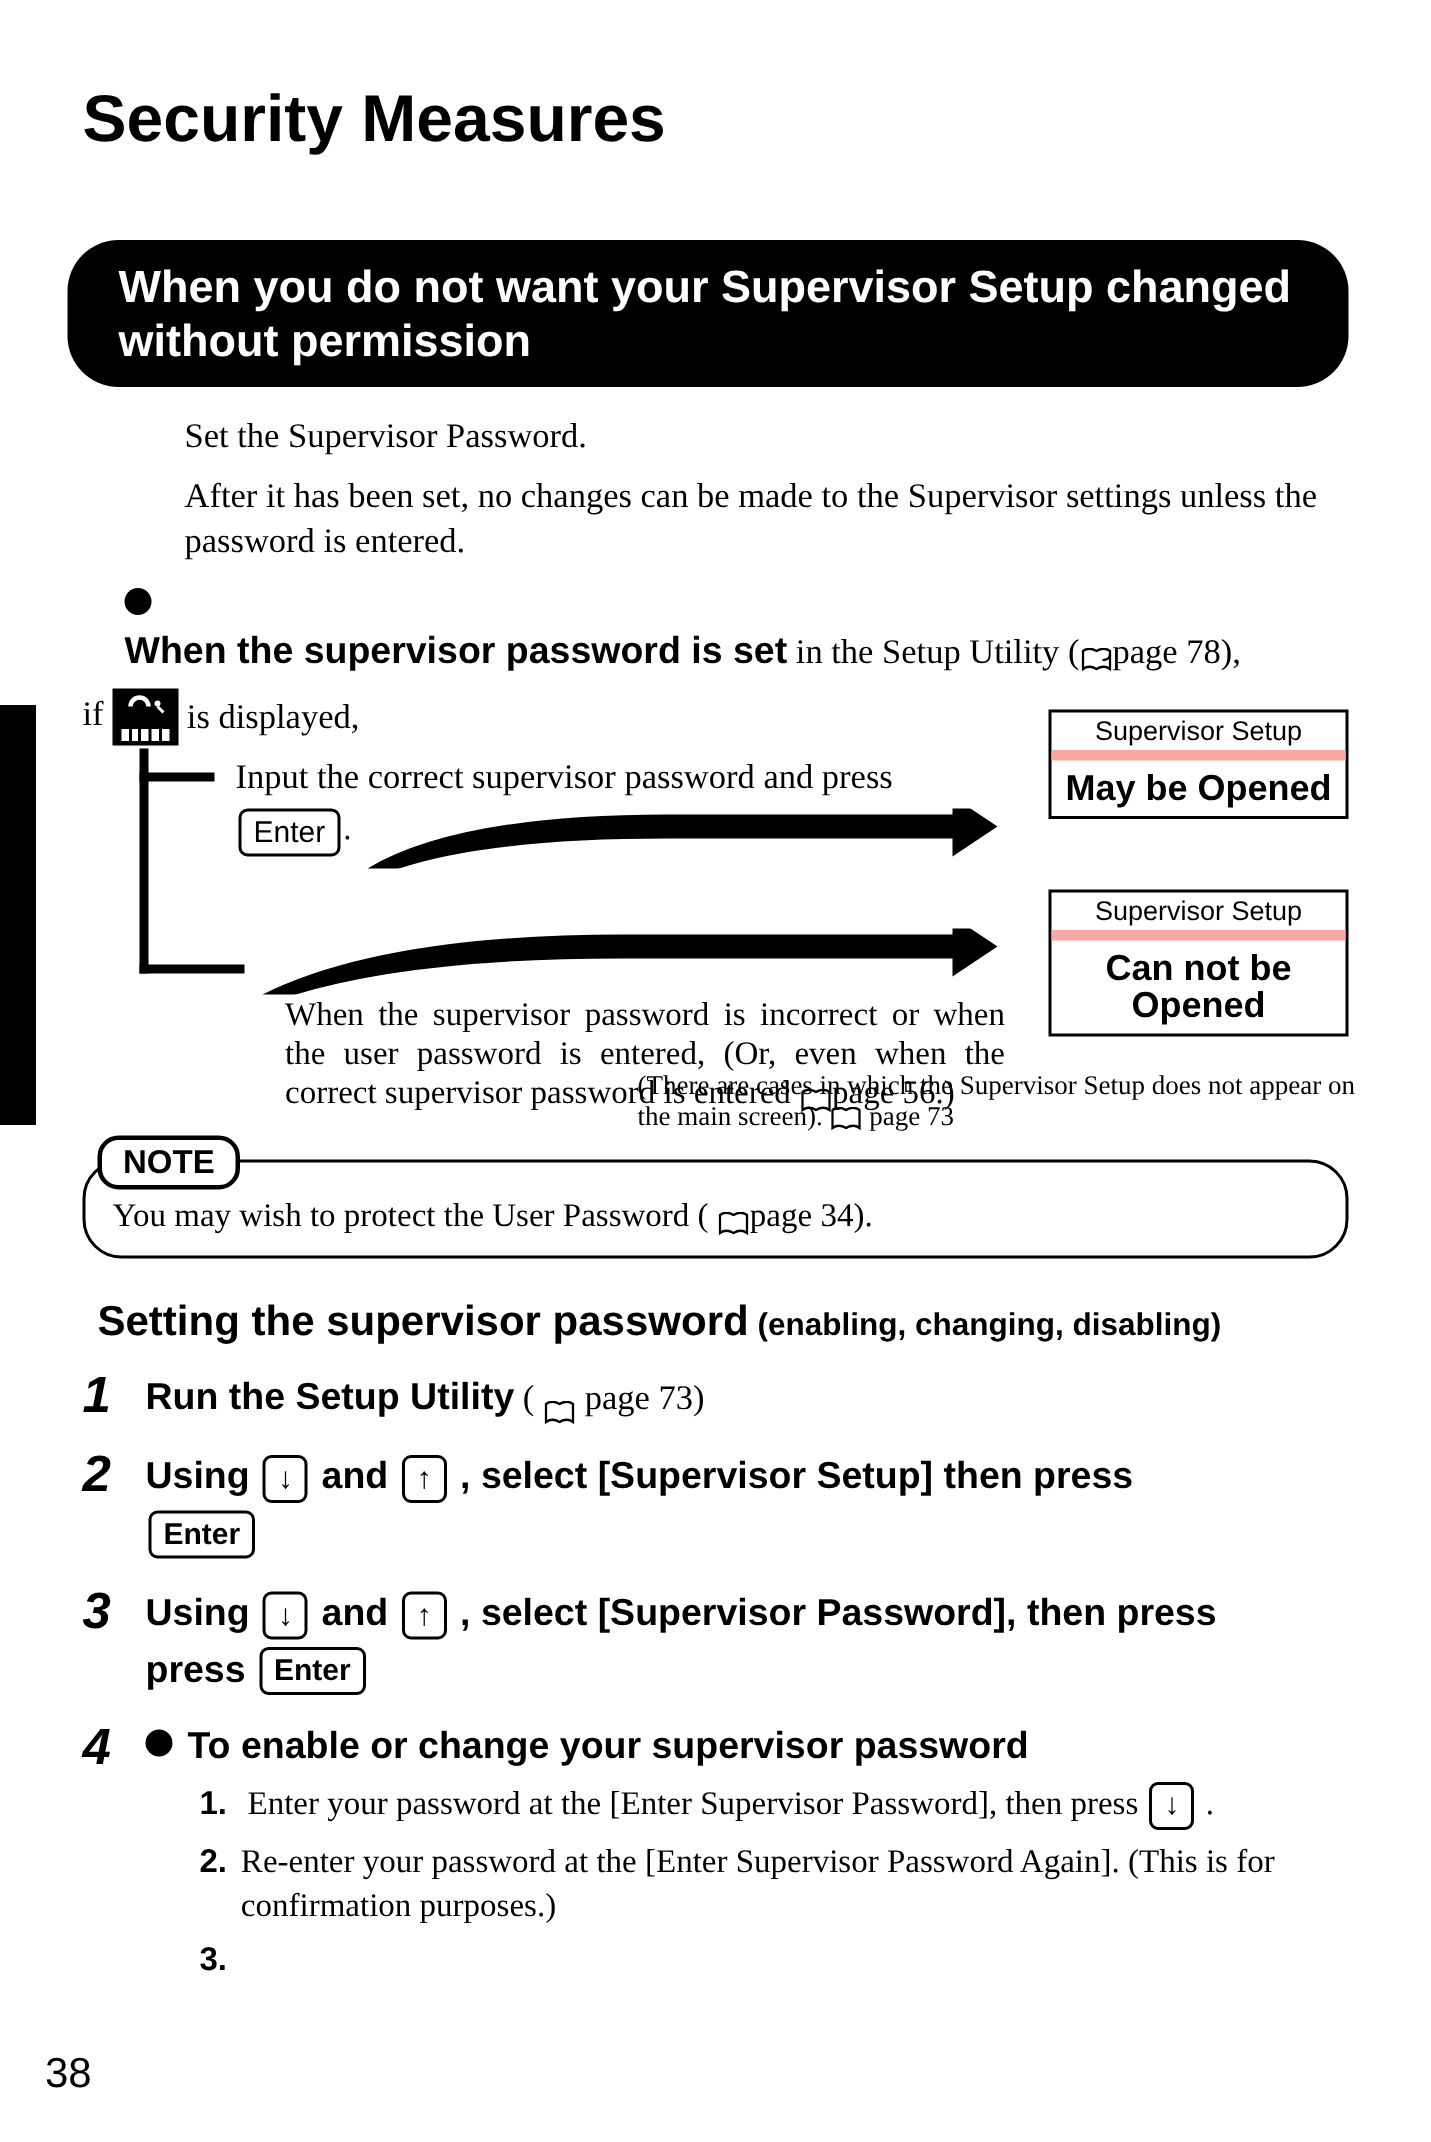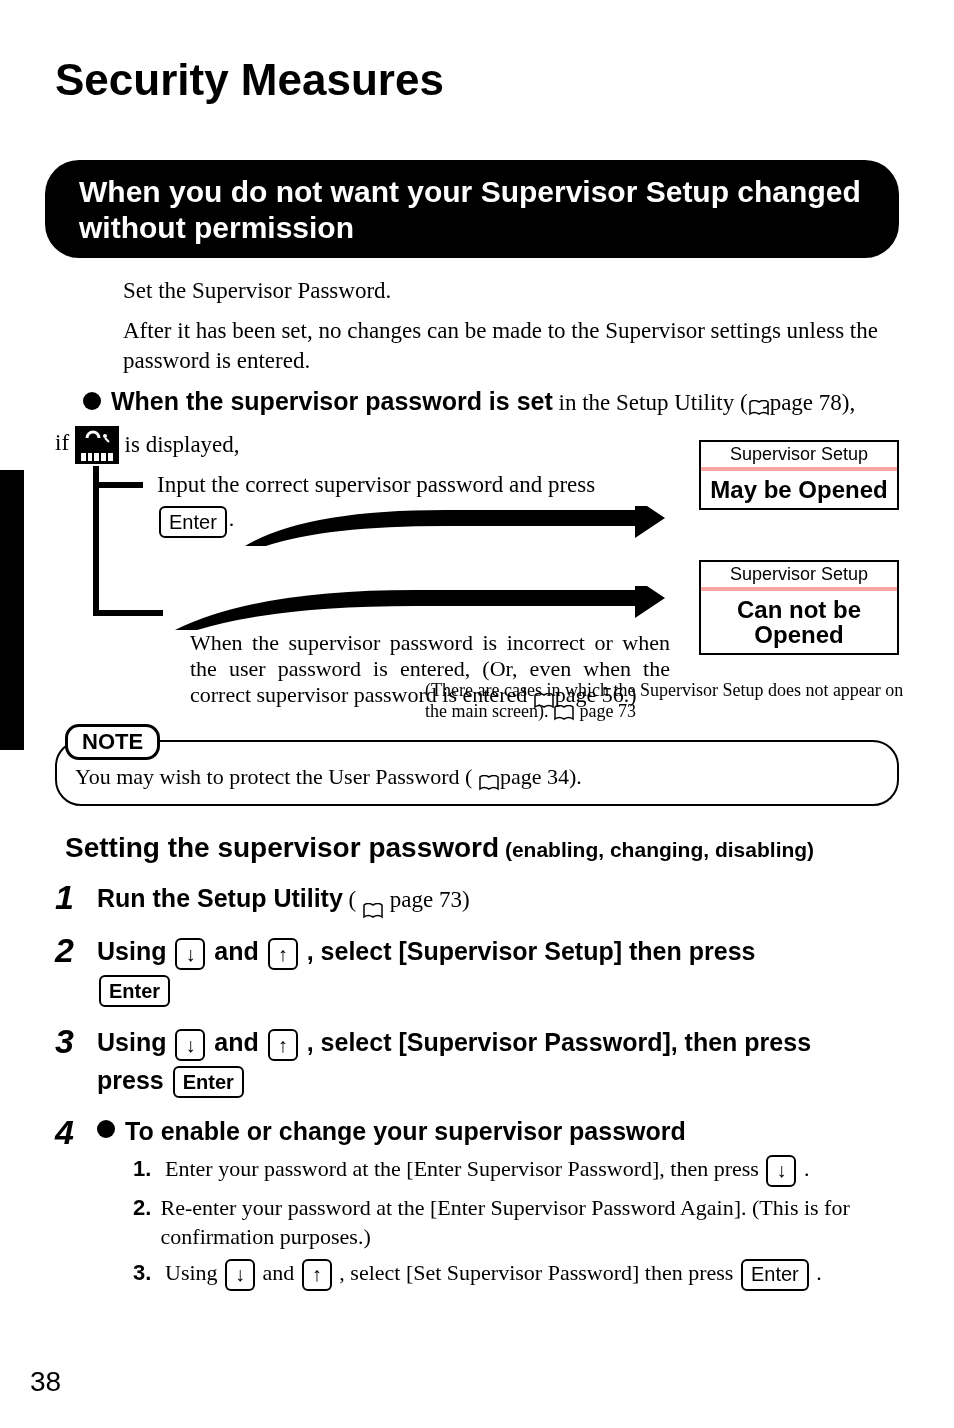--- a/index.html
+++ b/index.html
@@ -77,21 +77,21 @@
   .diagram .stem { position:absolute; left:38px; top:40px; width:6px; height:150px; background:#000; }
   .diagram .branch { position:absolute; left:38px; height:6px; background:#000; }
   .diagram .input-text { position:absolute; top:46px; left:102px; font-size:23px; }
   .diagram .enter1 { position:absolute; top:80px; left:102px; }
   .diagram .arrow1 { position:absolute; top:80px; left:190px; }
   .diagram .arrow1 svg { width:420px; height:40px; }
   .diagram .box {
     position:absolute; border:2px solid #000; width:200px; text-align:center;
     font-family: Arial, Helvetica, sans-serif;
   }
-  .diagram .box .hdr { border-bottom:4px solid #fca5a5; font-size:18px; padding:2px 4px; }
+  .diagram .box .hdr { border-bottom:7px solid #fca5a5; font-size:18px; padding:2px 4px; }
   .diagram .box .body { font-weight:bold; font-size:24px; padding:6px 4px; line-height:1.05; }
   .diagram .arrow2 { position:absolute; top:160px; left:120px; }
   .diagram .arrow2 svg { width:490px; height:44px; }
   .diagram .wrong-text { position:absolute; top:204px; left:135px; width:480px; font-size:22px; text-align: justify; line-height:1.18; }
   .diagram .footnote { position:absolute; top:254px; left:370px; width:480px; font-size:18px; line-height:1.2; }
   .note-wrap { position:relative; margin-top: 14px; margin-bottom: 26px;}
   .note-wrap .outer {
     border:2px solid #000; border-radius: 26px; padding: 22px 18px 14px 18px; font-size:22px;
   }
   .note-wrap .tab {
@@ -123,21 +123,21 @@
 
 <h1 class="title">Security Measures</h1>
 
 <div class="black-banner">When you do not want your Supervisor Setup changed without permission</div>
 
 <div class="body-indent">
   <p class="body-text">Set the Supervisor Password.</p>
   <p class="body-text">After it has been set, no changes can be made to the Supervisor settings unless the password is entered.</p>
 </div>
 
-<div class="bullet-line" style="margin-left:28px;">
+<div class="bullet-line" style="margin-left:28px;flex-direction:column;">
   <span class="bullet-dot"></span>
   <span class="mixed-line">
     <span class="sans-bold big">When the supervisor password is set</span><span> in the Setup Utility  (</span><span class="ref-icon"><svg viewBox="0 0 22 16">
           <path d="M2 2 Q6 -1 11 2 Q16 -1 20 2 L20 14 Q16 11 11 14 Q6 11 2 14 Z" fill="none" stroke="#000" stroke-width="1.5"></path>
           <path d="M15 8 Q20 8 20 4" fill="none" stroke="#000" stroke-width="1.5"></path>
         </svg></span><span>page 78),</span>
   </span>
 </div>
 
 <div class="diagram">
@@ -252,18 +252,17 @@
     <div class="substep">
       <span class="n">1.</span>
       <span><span>Enter your password at the [Enter Supervisor Password], then press </span><span class="key-icon key-small">↓</span><span> .</span></span>
     </div>
     <div class="substep">
       <span class="n">2.</span>
       <span>Re-enter your password at the [Enter Supervisor Password Again]. (This is for confirmation purposes.)</span>
     </div>
     <div class="substep">
       <span class="n">3.</span>
-      <span><span>Using </span><span class="key-icon key-small">↓</span><span> and </span><span class="key-icon key-small">↑</span><span> , select [Set Supervisor Password] then press </span><span class="key-icon">Enter</span><span> .</span></span>
     </div>
   </div>
 </div>
 
 <div class="pagenum">38</div>
 
 </body></html>

